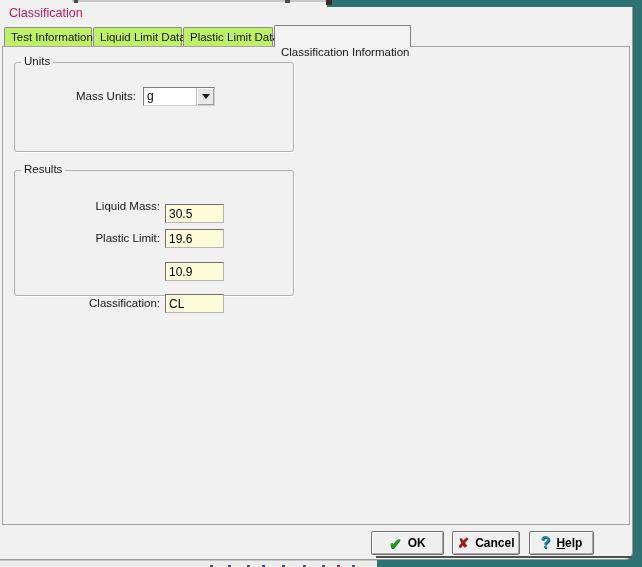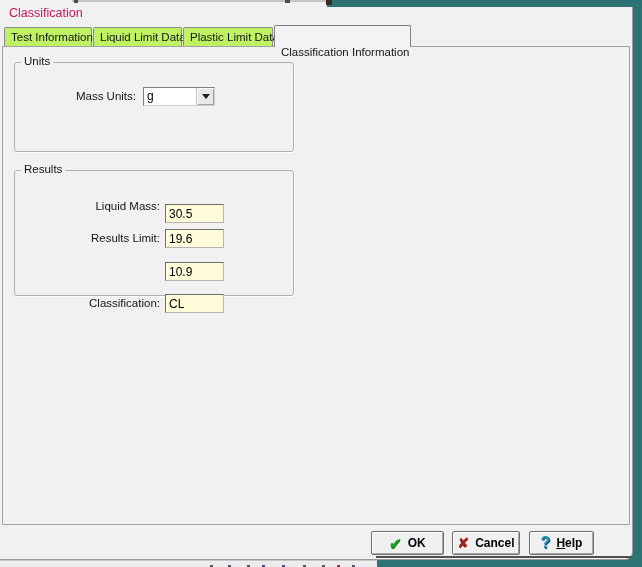--- a/index.html
+++ b/index.html
@@ -153,21 +153,21 @@
         </span>
       </div>
     </div>
 
     <div class="group group-results">
       <div class="group-label">Results</div>
 
       <div class="field-label r-label lbl0">Liquid Mass:</div>
       <input class="result-input row0" value="30.5" style="">
 
-      <div class="field-label r-label lbl1">Results Limit:</div>
+      <div class="field-label r-label lbl1">Plastic Limit:</div>
       <input class="result-input row1" value="19.6" style="">
 
       <input class="result-input row2" value="10.9" style="">
 
       <div class="field-label r-label lbl3">Classification:</div>
       <input class="result-input row3" value="CL" style="">
     </div>
 
   </div>
 

